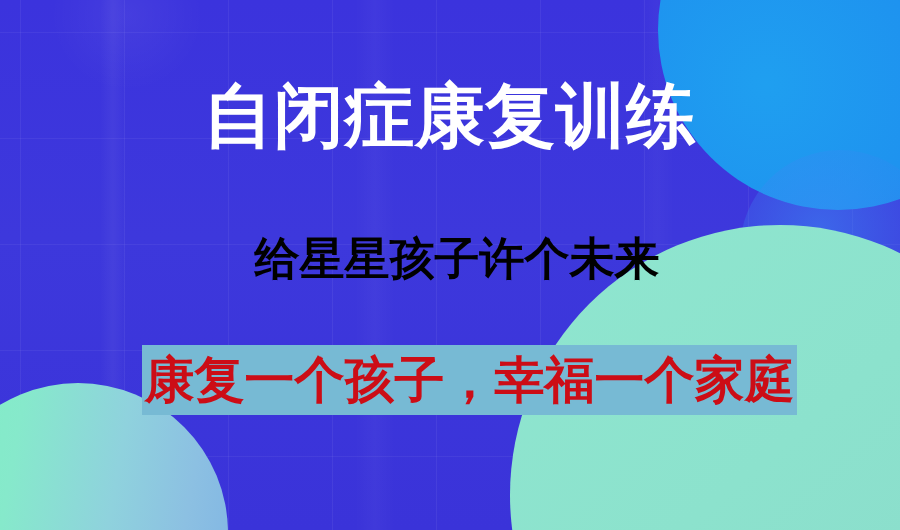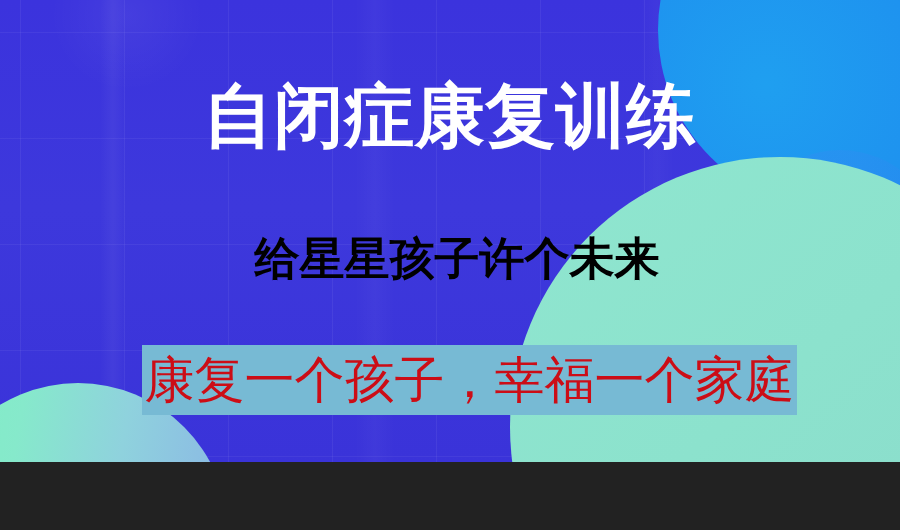--- a/index.html
+++ b/index.html
@@ -4,21 +4,21 @@
 <title>Autism Rehabilitation Training Poster</title>
 <style>
   html, body {
     margin: 0;
     padding: 0;
     background: #222;
   }
   #poster {
     position: relative;
     width: 900px;
-    height: 462px;
+    height: 530px;
     overflow: hidden;
     font-family: "Liberation Sans", "DejaVu Sans", sans-serif;
     background: #4d7c0f;
     user-select: none;
   }
 
   
   .bg-base {
     position: absolute;
     inset: 0;
@@ -127,21 +127,21 @@
     width: 655px;
     height: 70px;
     background: #77bad4;
     display: flex;
     align-items: center;
     justify-content: center;
   }
   .highlight-text {
     color: #cc0d16;
     font-size: 50px;
-    font-weight: normal;
+    font-weight: bold;
     line-height: 1;
     letter-spacing: 0px;
     white-space: nowrap;
   }
 </style>
 </head>
 <body>
 
 <div id="poster">
 

